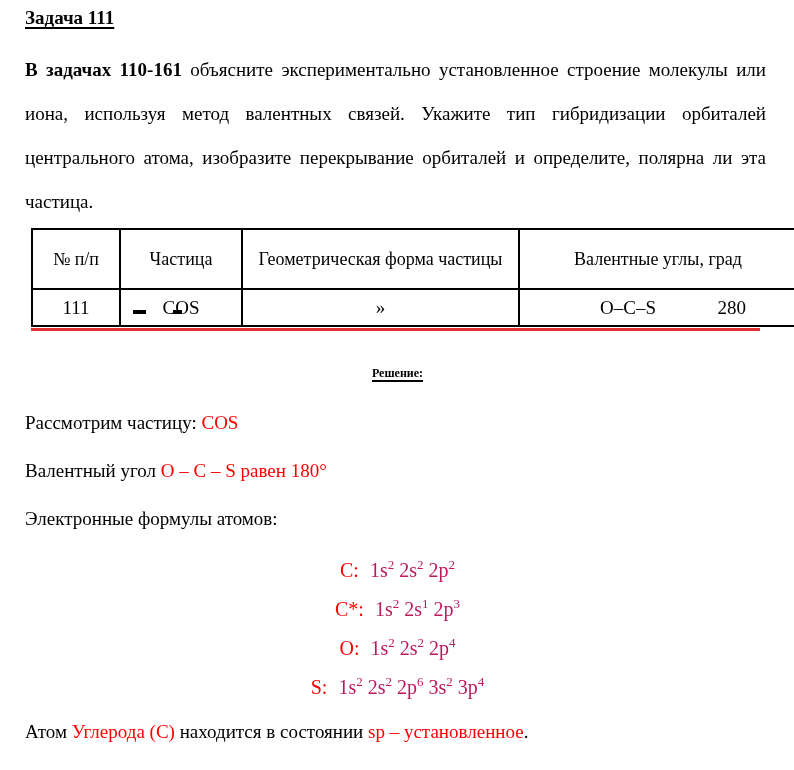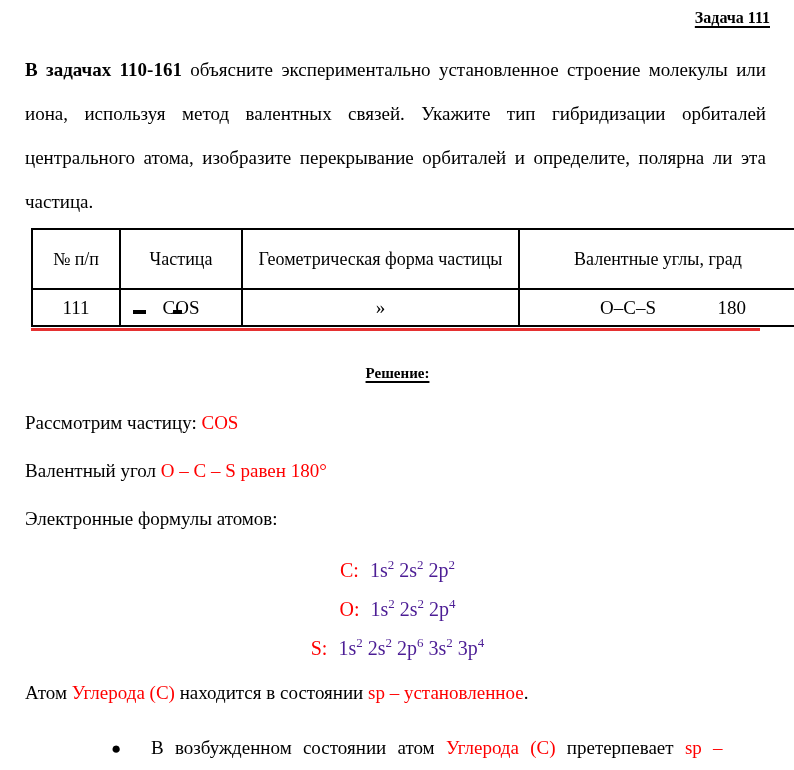--- a/index.html
+++ b/index.html
@@ -9,22 +9,22 @@
     overflow:hidden;
     box-sizing:border-box;
     padding:0 24px 0 25px;
     background:#ffffff;
     font-family:"Liberation Serif","DejaVu Serif",serif;
     color:#000000;
     font-size:19px;
   }
   .doc-title{
     margin:6px 0 0 0;
-    text-align:right;
-    font-size:16px;
+    text-align:left;
+    font-size:19px;
     font-weight:bold;
     text-decoration:underline;
     text-underline-offset:3px;
     text-decoration-thickness:2px;
     line-height:24px;
   }
   .intro{
     margin:18px 4px 0 0;
     text-align:justify;
     line-height:44px;
@@ -53,38 +53,38 @@
   .angles-flex{display:flex;justify-content:space-between;padding:0 46px 0 32px;margin-left:44px;}
   .red-rule{
     width:729px;height:3px;background:#e53232;margin-top:1px;
   }
   .clip-mark{position:absolute;background:#000;height:4px;top:82px;}
   .clip-mark.m1{left:102px;width:13px;}
   .clip-mark.m2{left:142px;width:9px;}
   .solution-heading{
     margin:30px 0 8px 0;
     text-align:center;
-    font-size:15px;
+    font-size:12px;
     font-weight:bold;
     text-decoration:underline;
     text-underline-offset:3px;
     text-decoration-thickness:2px;
     line-height:24px;
   }
   .line{margin:26px 0 0 0;line-height:24px;}
   .line + .line{margin-top:24px;}
   .red{color:#ff0000;}
   .formulas{margin-top:26px;text-align:center;}
   .formula-line{
     line-height:26px;
     margin-bottom:13px;
     font-size:20px;
   }
   .formula-line .flabel{color:#ff0000;margin-right:11px;}
-  .formula-line .fbody{color:#4c1d95;}
+  .formula-line .fbody{color:#be185d;}
   .formula-line sup{font-size:13px;line-height:0;}
   .hybrid{margin:20px 0 0 0;line-height:24px;}
   .bullet-item{
     margin:30px 0 0 0;
     padding-left:86px;
     line-height:26px;
     word-spacing:6.5px;
     text-align:justify;
   }
   .bullet-item .dot{
@@ -112,41 +112,42 @@
         <th class="col-shape">Геометрическая форма частицы</th>
         <th class="col-angles">Валентные углы, град</th>
       </tr>
       <tr>
         <td>111</td>
         <td>COS</td>
         <td>»</td>
         <td class="angles-cell">
           <div class="angles-flex">
             <span>O–C–S</span>
-            <span>180</span>
+            <span>280</span>
           </div>
         </td>
       </tr>
     </tbody>
       </table>
     <div class="red-rule"></div>
     <div class="clip-mark m1"></div>
     <div class="clip-mark m2"></div>
   </div>
 
   <h2 class="solution-heading">Решение:</h2>
 
   <p class="line"><span>Рассмотрим частицу:</span> <span class="red">COS</span></p>
 
   <p class="line"><span>Валентный угол</span> <span class="red">O – C – S равен 180°</span></p>
 
   <p class="line">Электронные формулы атомов:</p>
 
   <div class="formulas">
     <div class="formula-line"><span class="flabel">C:</span><span class="fbody">1s<sup>2</sup> 2s<sup>2</sup> 2p<sup>2</sup></span></div>
+    <div class="formula-line"><span class="flabel">C*:</span><span class="fbody">1s<sup>2</sup> 2s<sup>1</sup> 2p<sup>3</sup></span></div>
     <div class="formula-line"><span class="flabel">O:</span><span class="fbody">1s<sup>2</sup> 2s<sup>2</sup> 2p<sup>4</sup></span></div>
     <div class="formula-line"><span class="flabel">S:</span><span class="fbody">1s<sup>2</sup> 2s<sup>2</sup> 2p<sup>6</sup> 3s<sup>2</sup> 3p<sup>4</sup></span></div>
   </div>
 
   <p class="hybrid"><span>Атом</span> <span class="red">Углерода (C)</span> <span>находится в состоянии</span> <span class="red">sp – установленное</span><span>.</span></p>
 
   <p class="bullet-item"><span class="dot">●</span><span>В возбужденном состоянии атом</span> <span class="red">Углерода (С)</span> <span>претерпевает</span> <span class="red">sp –</span></p>
 
 </div>
 

